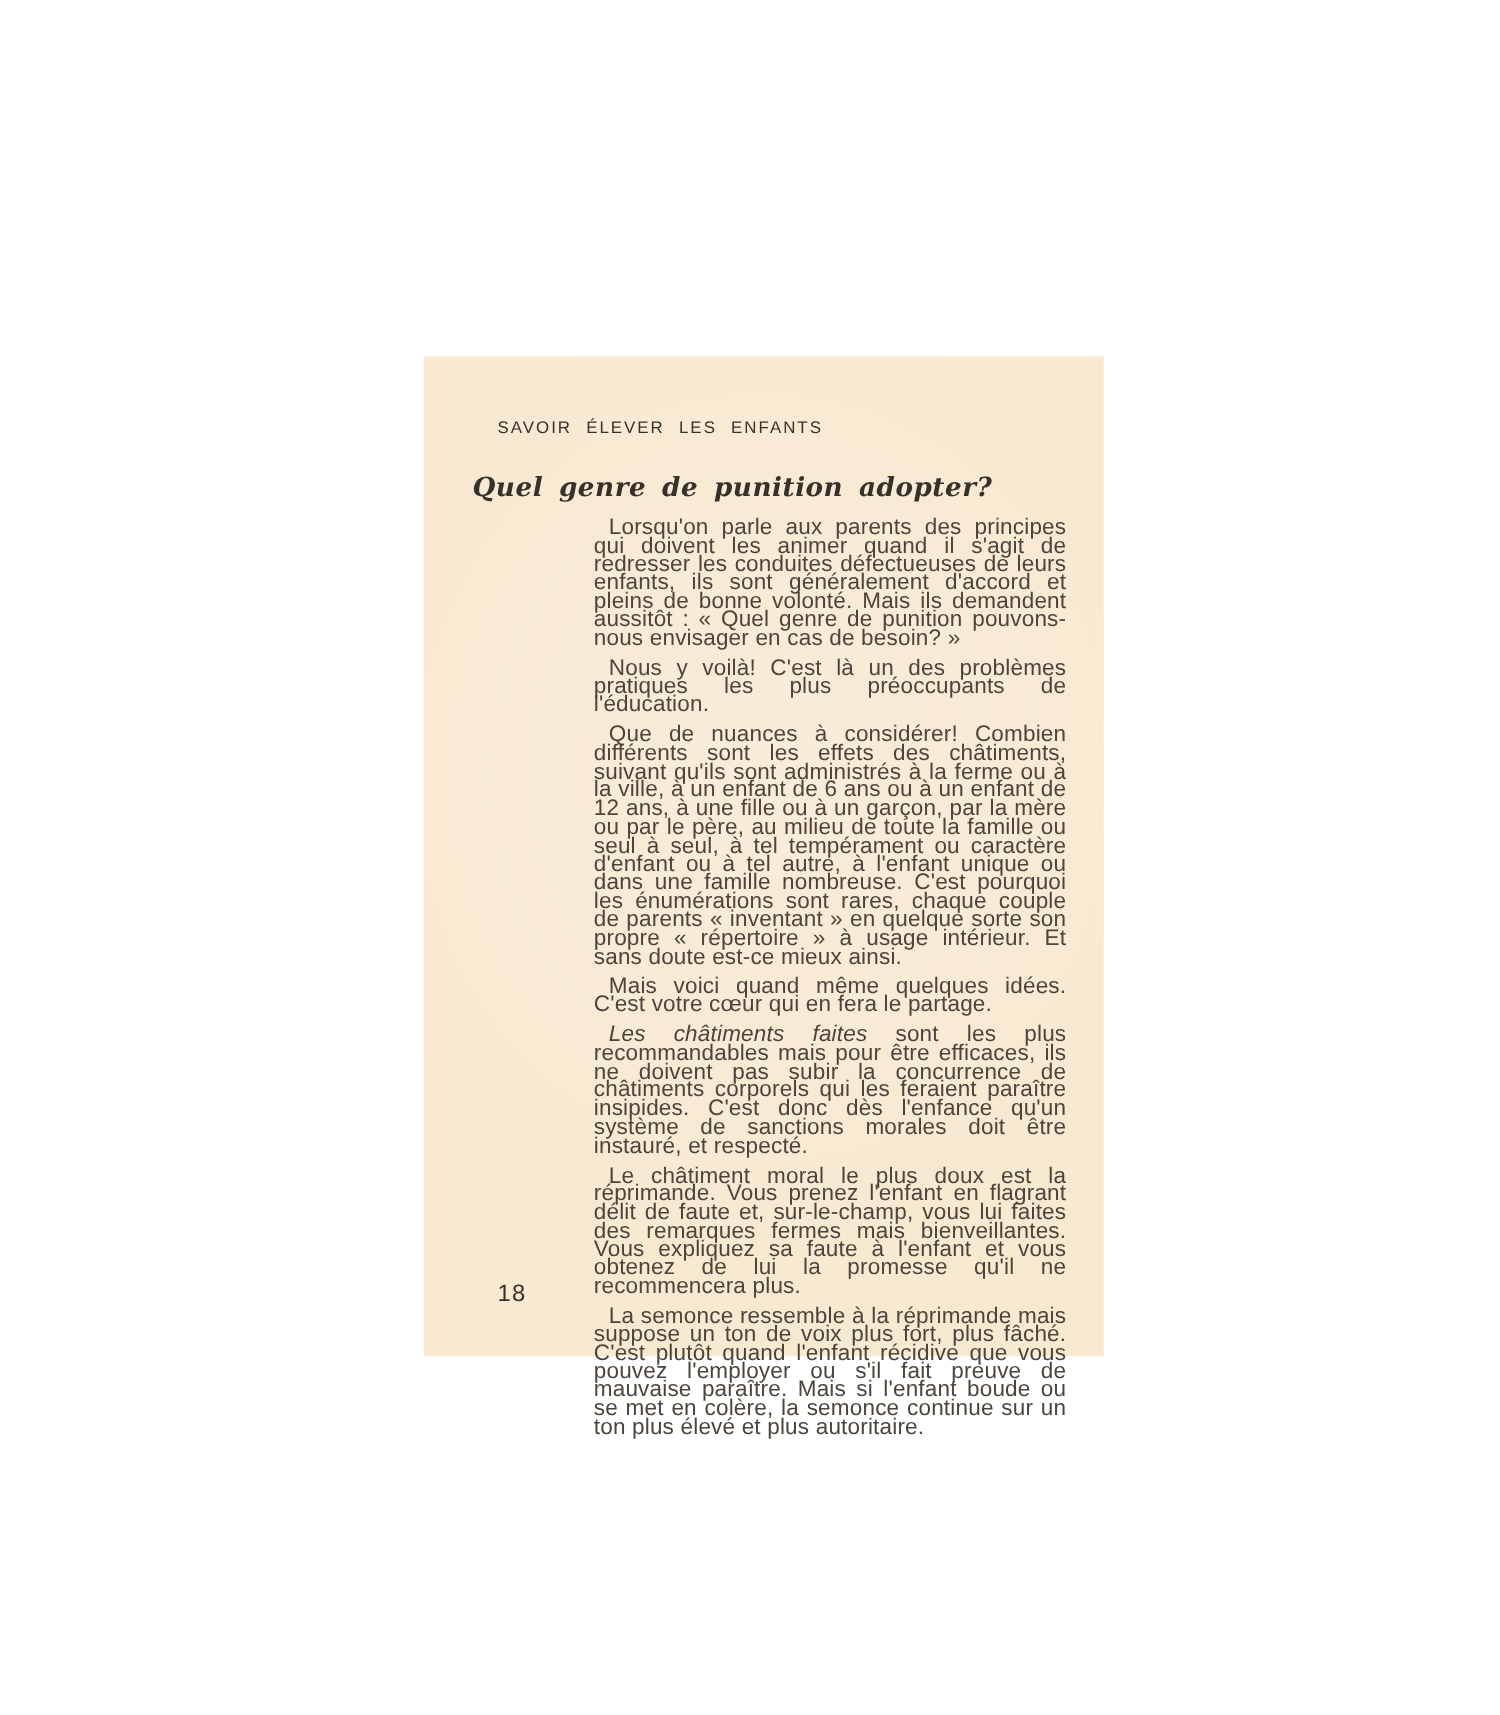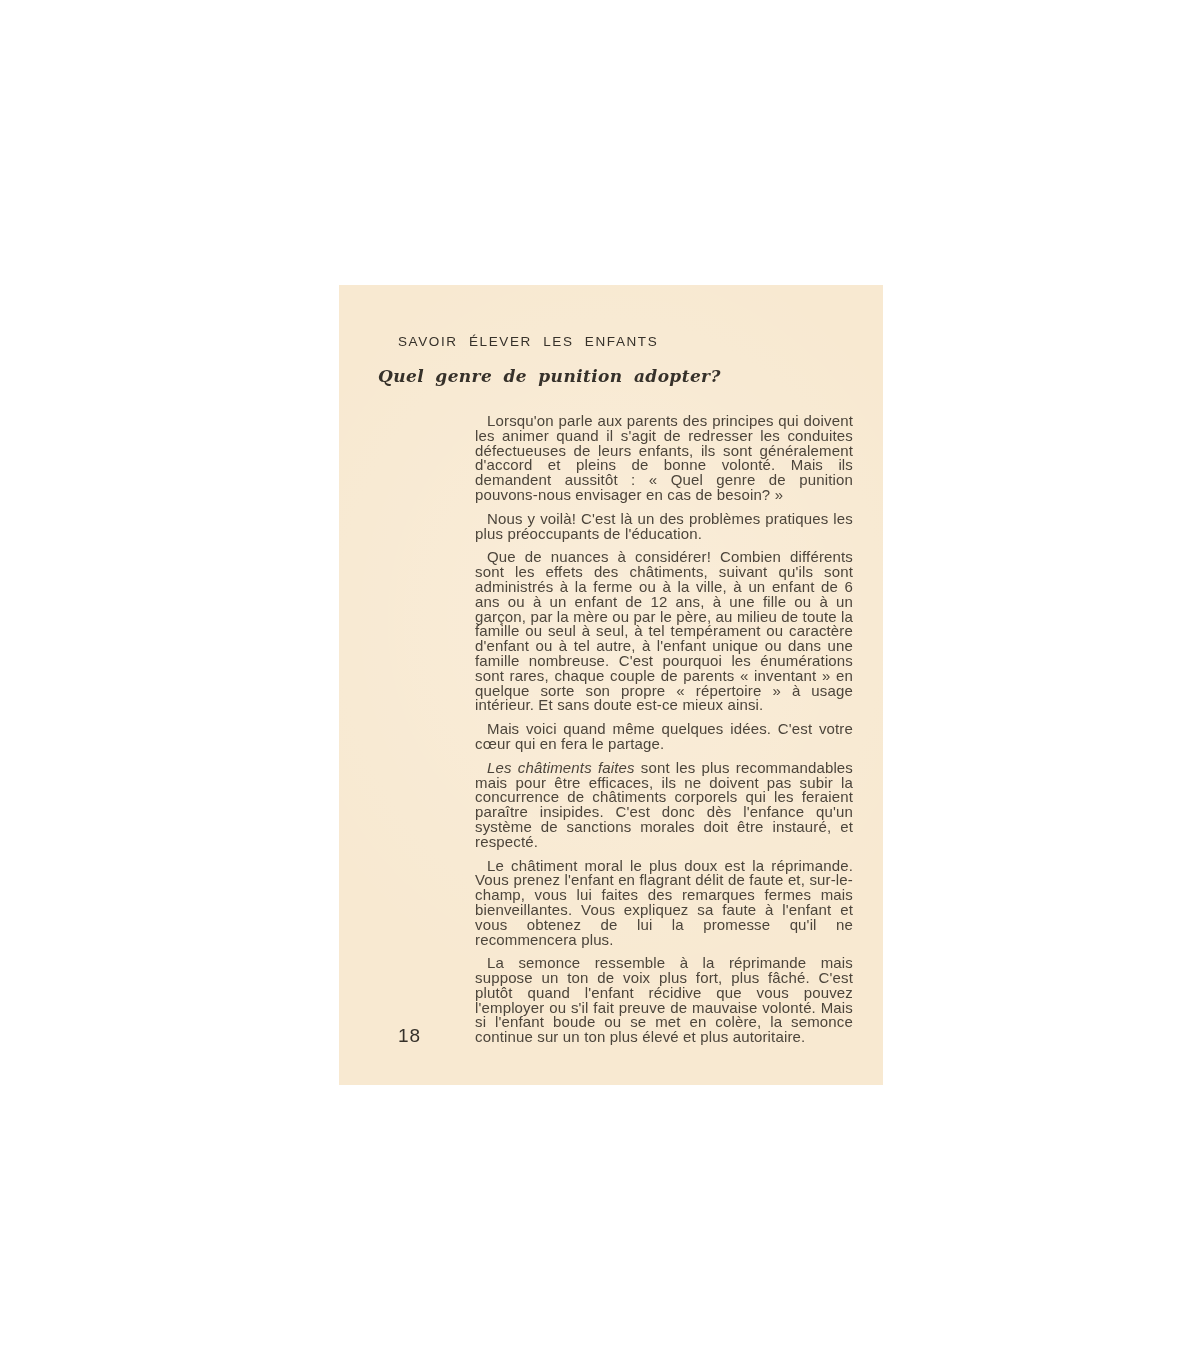--- a/index.html
+++ b/index.html
@@ -45,36 +45,36 @@
     font-size: 13.5px;
     line-height: 15px;
     letter-spacing: 1.6px;
     word-spacing: 6px;
     color: var(--ink-dark);
     font-weight: 400;
   }
   .section-title {
     position: absolute;
     left: 39px;
-    top: 81px;
+    top: 92px;
     font-family: "DejaVu Serif", serif;
     font-style: italic;
     font-weight: 700;
-    font-size: 17px;
+    font-size: 21px;
     letter-spacing: 0.4px;
     word-spacing: 5px;
     color: var(--ink-dark);
   }
   .body-text {
     position: absolute;
     left: 136px;
     top: 129px;
     width: 378px;
     color: var(--ink);
-    font-size: 15px;
+    font-size: 18px;
     line-height: 14.8px;
     letter-spacing: 0.15px;
     text-align: justify;
     text-align-last: left;
   }
   .body-text p {
     text-indent: 12px;
     margin-bottom: 9px;
   }
   .body-text p i {
@@ -96,17 +96,17 @@
   <div class="book-page">
     <div class="running-header">SAVOIR ÉLEVER LES ENFANTS</div>
     <div class="section-title">Quel genre de punition adopter?</div>
     <div class="body-text">
         <p>Lorsqu'on parle aux parents des principes qui doivent les animer quand il s'agit de redresser les conduites défectueuses de leurs enfants, ils sont généralement d'accord et pleins de bonne volonté. Mais ils demandent aussitôt : « Quel genre de punition pouvons-nous envisager en cas de besoin? »</p>
         <p>Nous y voilà! C'est là un des problèmes pratiques les plus préoccupants de l'éducation.</p>
         <p>Que de nuances à considérer! Combien différents sont les effets des châtiments, suivant qu'ils sont administrés à la ferme ou à la ville, à un enfant de 6 ans ou à un enfant de 12 ans, à une fille ou à un garçon, par la mère ou par le père, au milieu de toute la famille ou seul à seul, à tel tempérament ou caractère d'enfant ou à tel autre, à l'enfant unique ou dans une famille nombreuse. C'est pourquoi les énumérations sont rares, chaque couple de parents « inventant » en quelque sorte son propre « répertoire » à usage intérieur. Et sans doute est-ce mieux ainsi.</p>
         <p>Mais voici quand même quelques idées. C'est votre cœur qui en fera le partage.</p>
         <p><i>Les châtiments faites</i> sont les plus recommandables mais pour être efficaces, ils ne doivent pas subir la concurrence de châtiments corporels qui les feraient paraître insipides. C'est donc dès l'enfance qu'un système de sanctions morales doit être instauré, et respecté.</p>
         <p>Le châtiment moral le plus doux est la réprimande. Vous prenez l'enfant en flagrant délit de faute et, sur-le-champ, vous lui faites des remarques fermes mais bienveillantes. Vous expliquez sa faute à l'enfant et vous obtenez de lui la promesse qu'il ne recommencera plus.</p>
-        <p>La semonce ressemble à la réprimande mais suppose un ton de voix plus fort, plus fâché. C'est plutôt quand l'enfant récidive que vous pouvez l'employer ou s'il fait preuve de mauvaise volonté. Mais si l'enfant boude ou se met en colère, la semonce continue sur un ton plus élevé et plus autoritaire.</p>
+        <p>La semonce ressemble à la réprimande mais suppose un ton de voix plus fort, plus fâché. C'est plutôt quand l'enfant récidive que vous pouvez l'employer ou s'il fait preuve de mauvaise paraître. Mais si l'enfant boude ou se met en colère, la semonce continue sur un ton plus élevé et plus autoritaire.</p>
       </div>
     <div class="page-number">18</div>
   </div>
 </div>
 
 </body></html>

